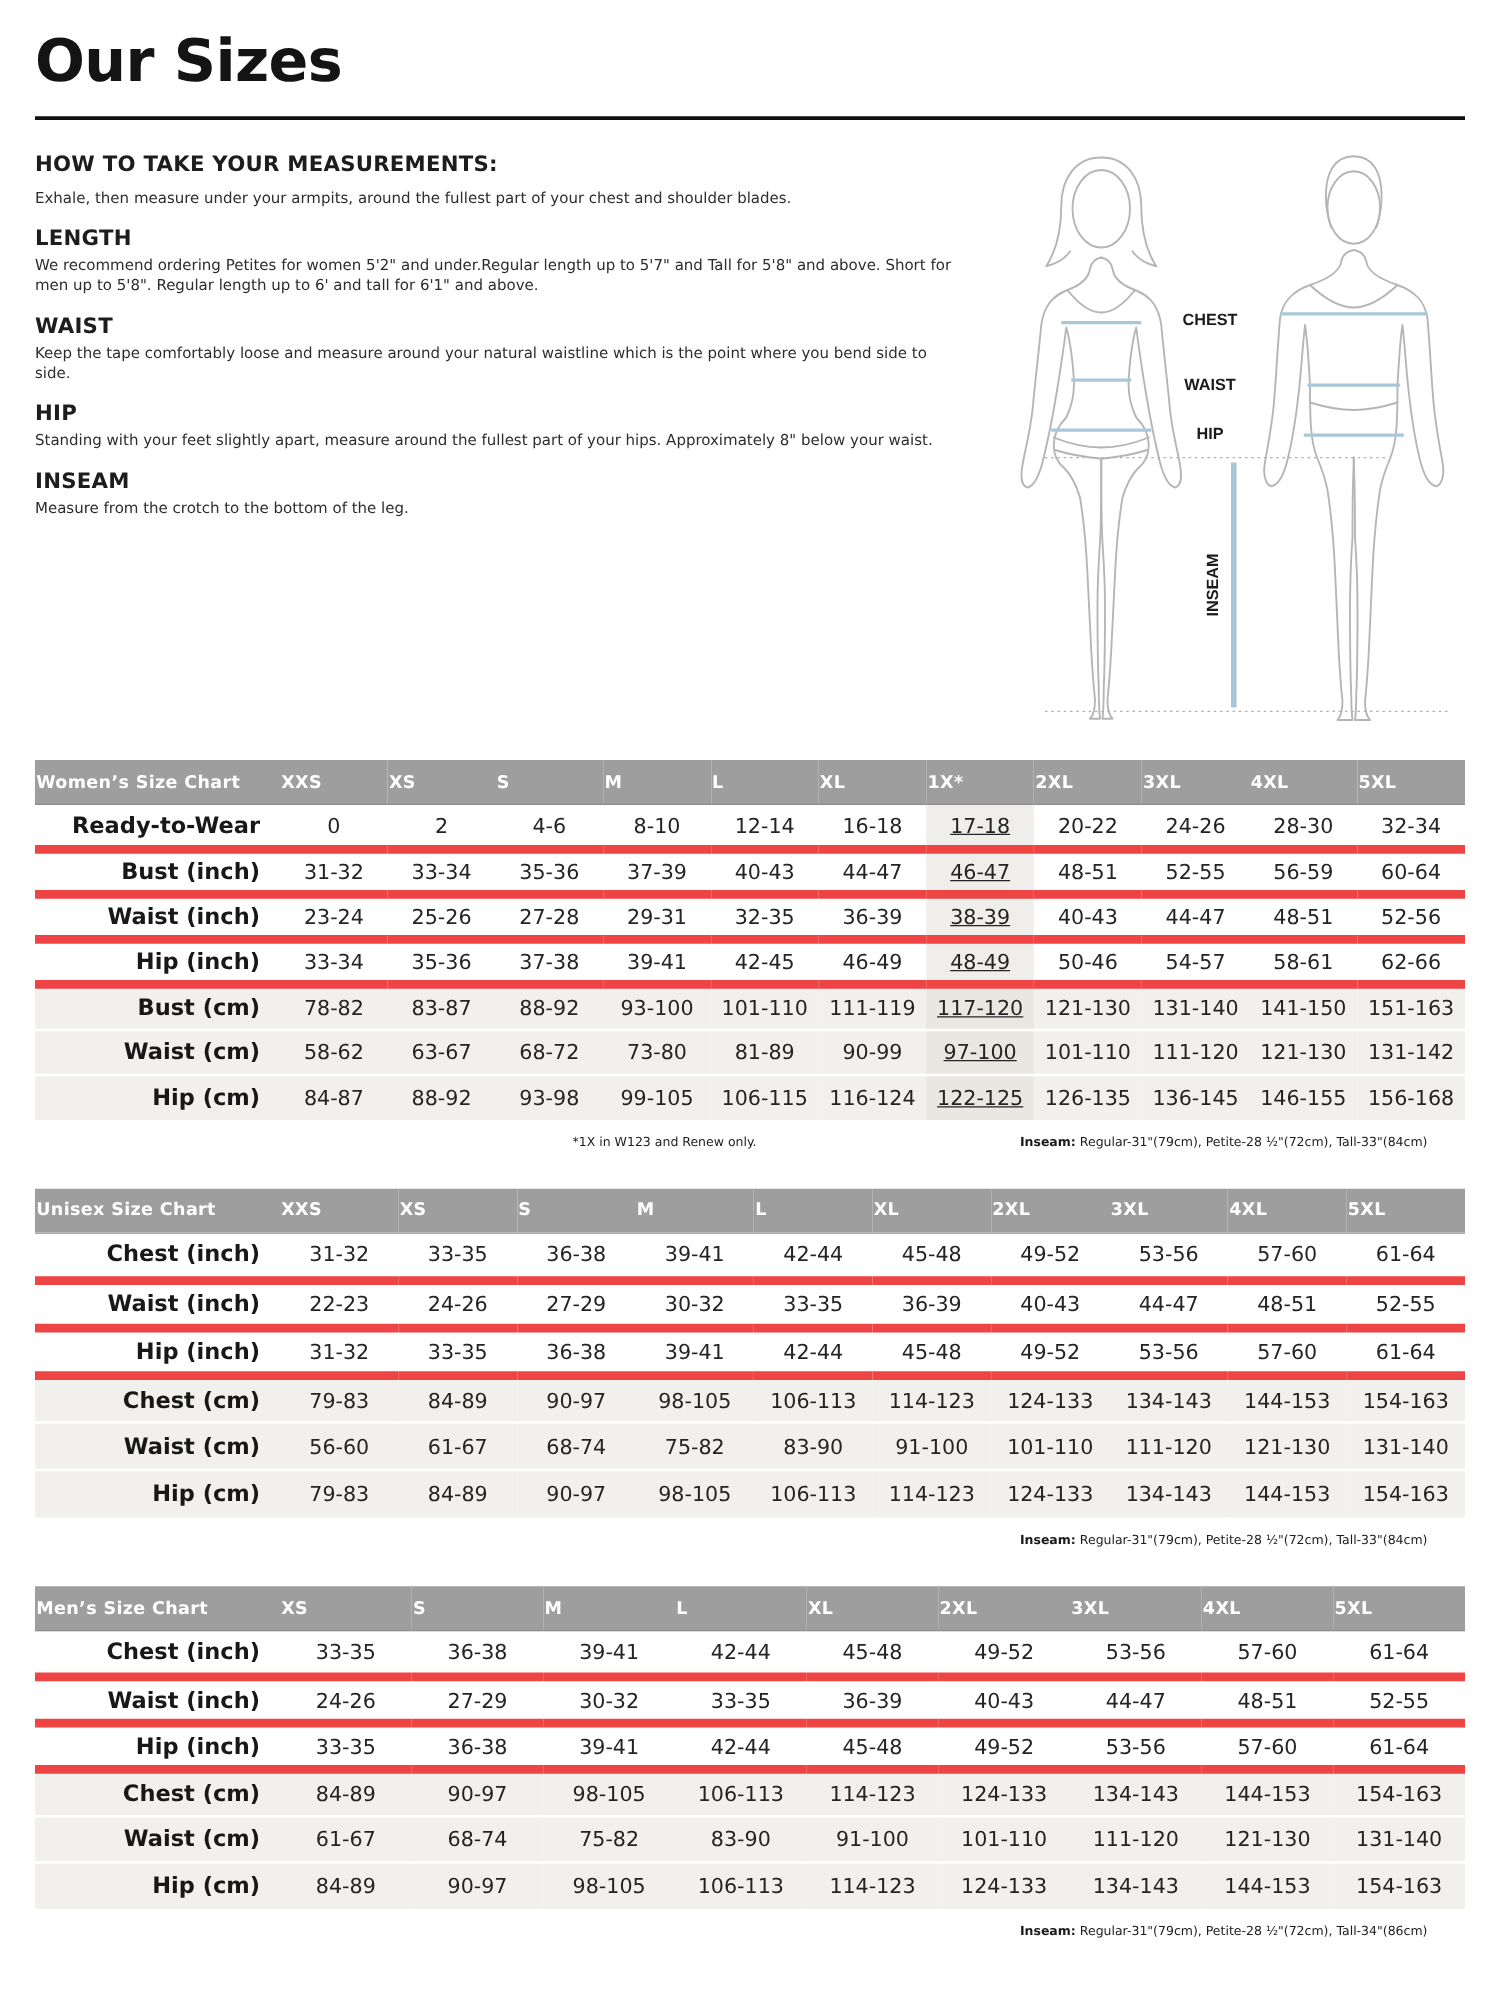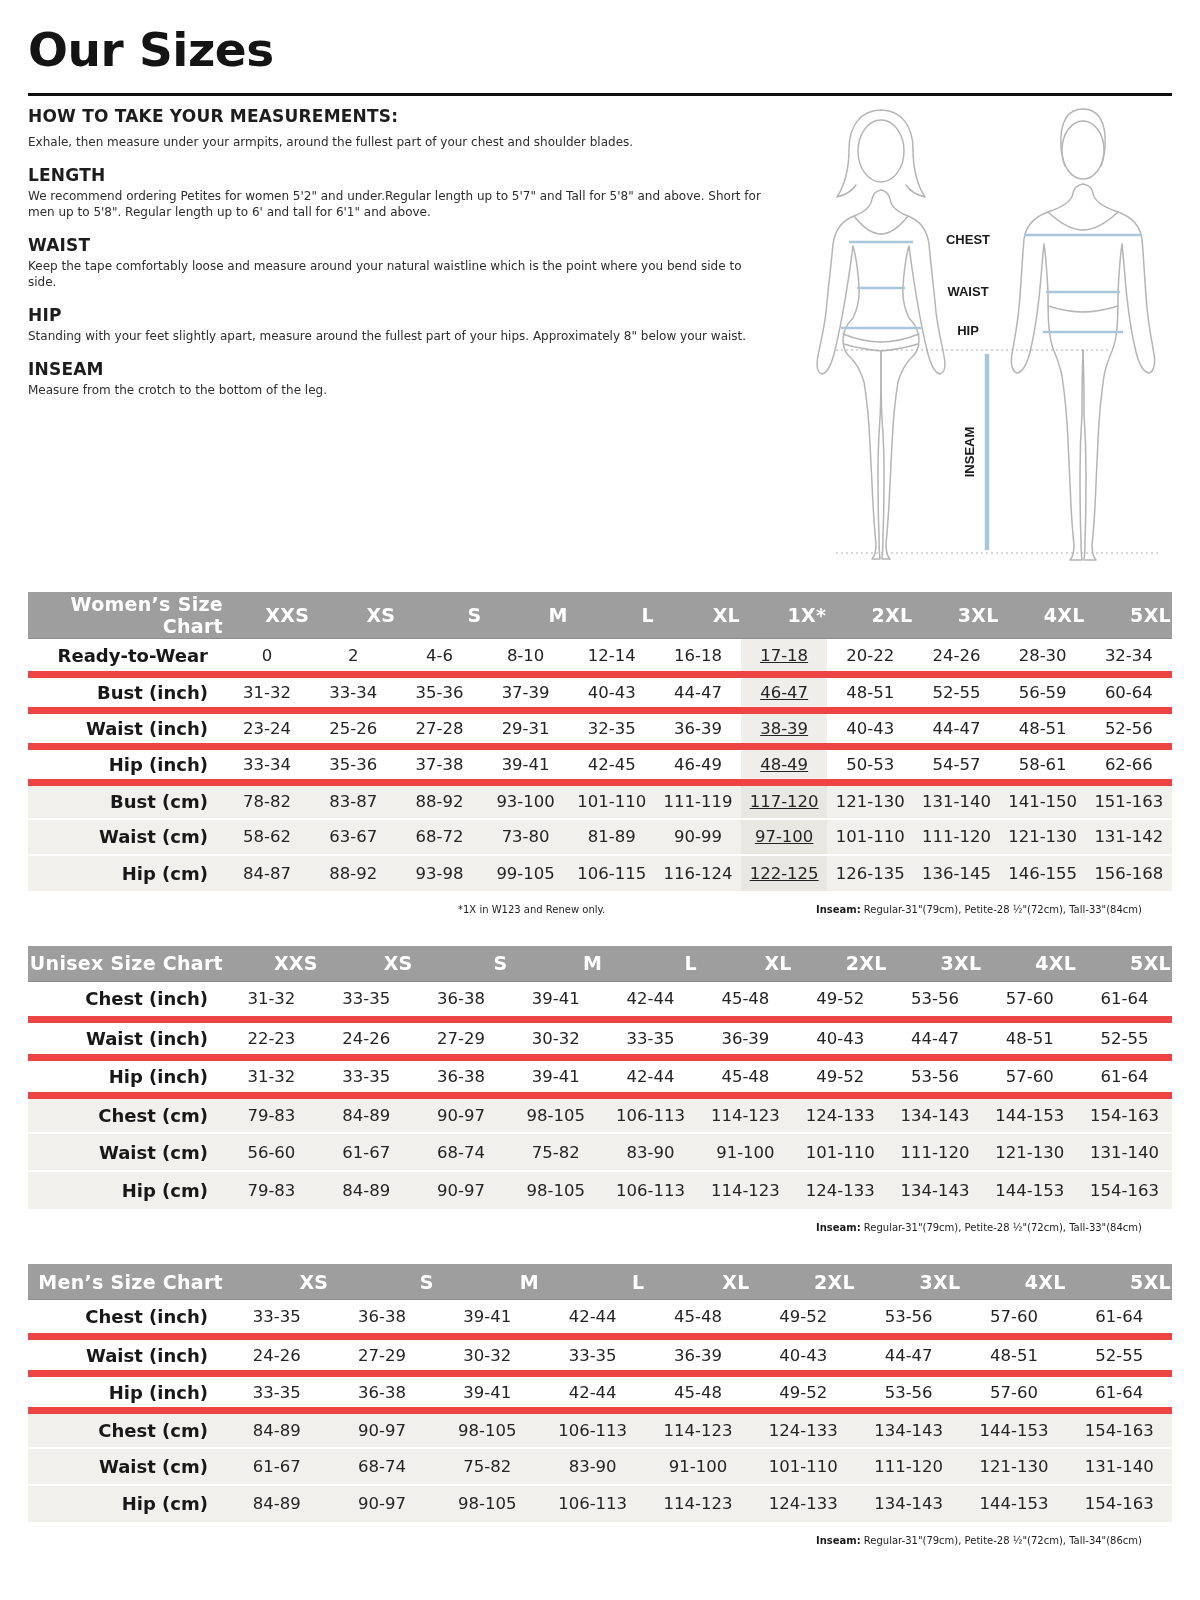--- a/index.html
+++ b/index.html
@@ -1,32 +1,32 @@
 <!DOCTYPE html>
 <html><head>
 <meta charset="utf-8">
 <style>
   html,body{margin:0;padding:0;}
   body{width:1200px;height:1600px;background:#ffffff;color:#222;
        font-family:"DejaVu Sans","Liberation Sans",sans-serif;overflow:hidden;}
   .wrap{padding:0 28px;}
   h1{font-size:47px;font-weight:800;letter-spacing:-0.5px;color:#141414;margin:22px 0 16px;}
   .rule{border:none;border-top:3px solid #0f0f0f;margin:0;}
-  .cols{display:flex;margin-top:8px;height:462px;gap:19px;}
+  .cols{display:flex;margin-top:24px;height:462px;gap:19px;}
   .left{width:738px;}
   .howto{font-size:17px;font-weight:700;color:#1d1d1d;margin:2px 0 8px;letter-spacing:.2px;}
   .sec-title{font-size:17px;font-weight:700;color:#1d1d1d;margin:15px 0 3px;letter-spacing:.2px;}
   .sec-body{font-size:12px;line-height:1.34;color:#2d2d2d;margin:0;}
   .figure{margin-left:auto;width:382px;height:460px;}
 
   .tbl-wrap{margin-top:26px;}
   .tbl-wrap.mt2{margin-top:20px;}
   table{border-collapse:collapse;table-layout:fixed;width:1144px;margin:0 auto;}
-  thead th{background:#9e9e9e;color:#fff;font-size:19px;font-weight:700;height:33px;
-           text-align:right;border-bottom:1px solid #8d8d8d;letter-spacing:.3px;}
+  thead th{background:#9e9e9e;color:#fff;font-size:14px;font-weight:700;height:33px;
+           text-align:left;border-bottom:1px solid #8d8d8d;letter-spacing:.3px;}
   tbody tr{height:36px;border-bottom:7px solid #ef4444;background:#fff;}
   .t2 tbody tr{height:38px;}
   .t3 tbody tr{height:37px;}
   tbody tr.cm{background:#f1f0ec;border-bottom:2px solid #ffffff;}
   tbody tr:last-child{border-bottom:none;}
   tbody th{font-size:18px;font-weight:700;color:#181818;text-align:right;padding-right:16px;}
   tbody td{font-size:16.5px;color:#242424;text-align:center;}
   tbody td.hl{background:#efeeea;text-decoration:underline;}
   tbody tr.cm td.hl{background:#e8e7e2;}
 
@@ -211,21 +211,21 @@
           </tr>
           <tr>
             <th>Hip (inch)</th>
             <td>33-34</td>
             <td>35-36</td>
             <td>37-38</td>
             <td>39-41</td>
             <td>42-45</td>
             <td>46-49</td>
             <td class="hl">48-49</td>
-            <td>50-53</td>
+            <td>50-46</td>
             <td>54-57</td>
             <td>58-61</td>
             <td>62-66</td>
           </tr>
           <tr class="cm">
             <th>Bust (cm)</th>
             <td>78-82</td>
             <td>83-87</td>
             <td>88-92</td>
             <td>93-100</td>

